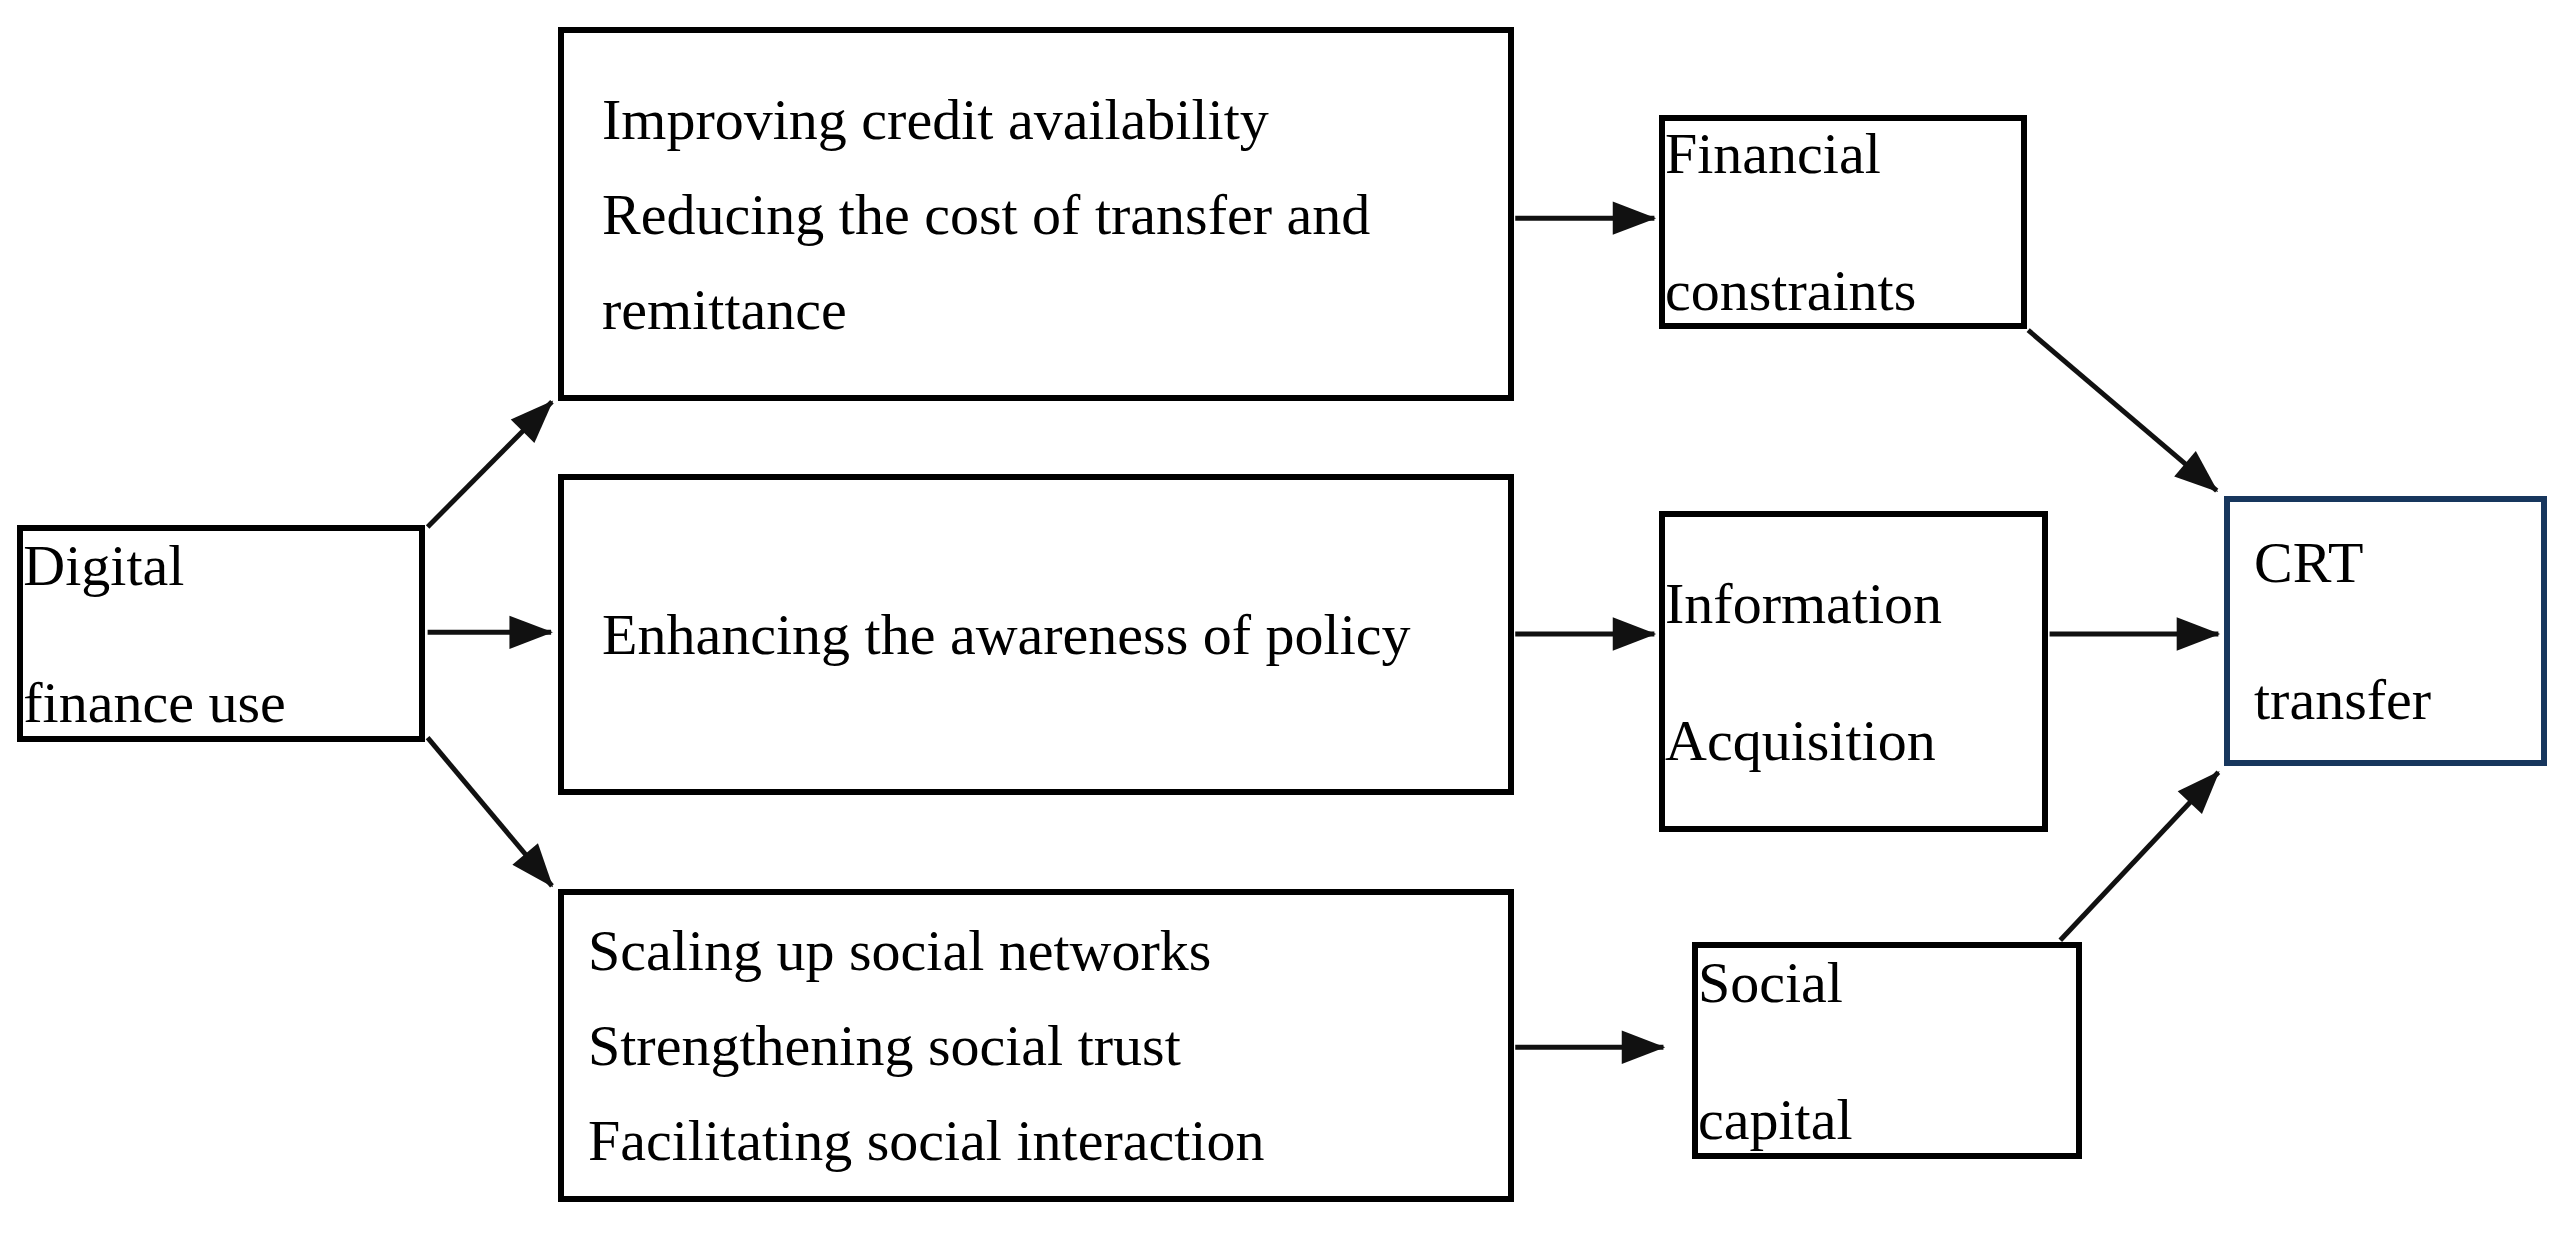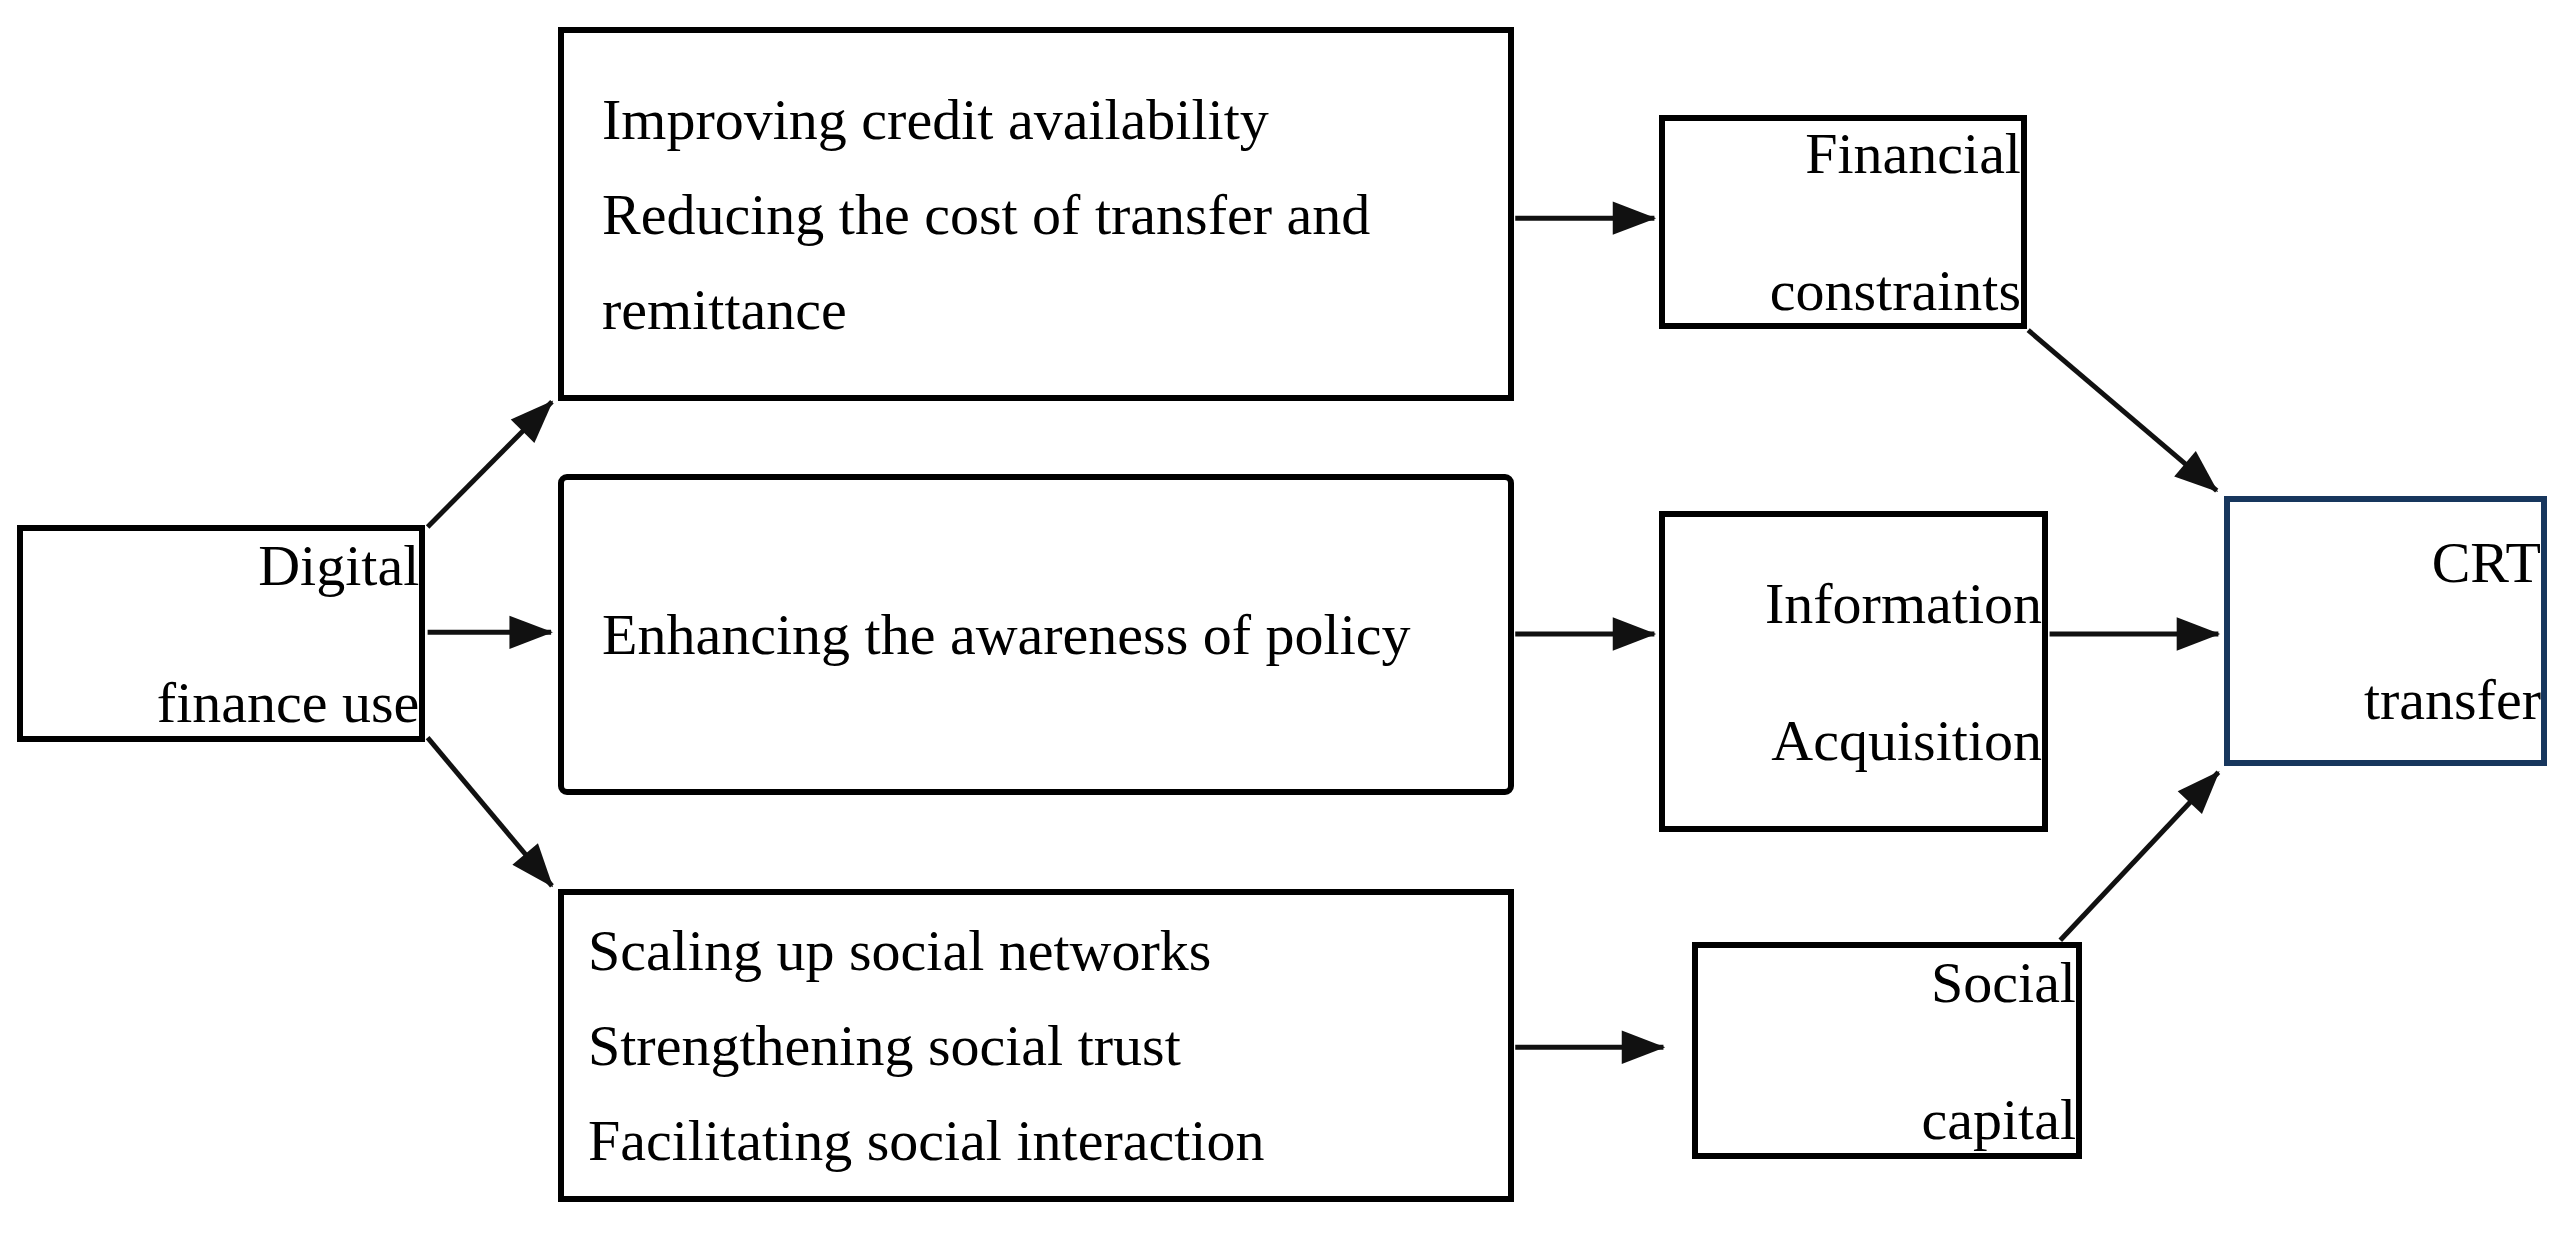--- a/index.html
+++ b/index.html
@@ -34,36 +34,36 @@
     justify-content: center;
     font-size: 58px;
     line-height: 95px;
     z-index: 2;
   }
   .node .line {
     display: block;
     white-space: nowrap;
   }
   .node.centered {
-    align-items: flex-end;
+    align-items: flex-start;
     text-align: center;
     gap: 42px;
   }
   .node.left-text {
     align-items: flex-start;
     text-align: left;
     padding-left: 38px;
   }
   .node.outcome {
     border-color: #17365d;
   }
   
   #box-digital-finance   { left: 17.3px;   top: 525px;  width: 408px;  height: 217px; }
   #box-mech-financial    { left: 558px;  top: 27px;   width: 956px; height: 374px; }
-  #box-mech-information  { left: 558px;  top: 474px;  width: 956px; height: 321px; border-radius: 9px; }
+  #box-mech-information  { left: 558px;  top: 474px;  width: 956px; height: 321px; }
   #box-mech-social       { left: 558px;  top: 889px; width: 956px; height: 313px; padding-left: 24px; }
   #box-financial-constraints { left: 1659px; top: 115px;  width: 368px; height: 214px; }
   #box-information-acquisition { left: 1659px; top: 511px; width: 389px; height: 321px; }
   #box-social-capital    { left: 1668px; top: 942px; width: 390px; height: 217px; margin-left: 24px; }
   #box-crt-adoption      { left: 2224px; top: 496px;  width: 323px;  height: 270px; padding-left: 24px; }
 </style>
 </head>
 <body>
 
 <div class="canvas">

